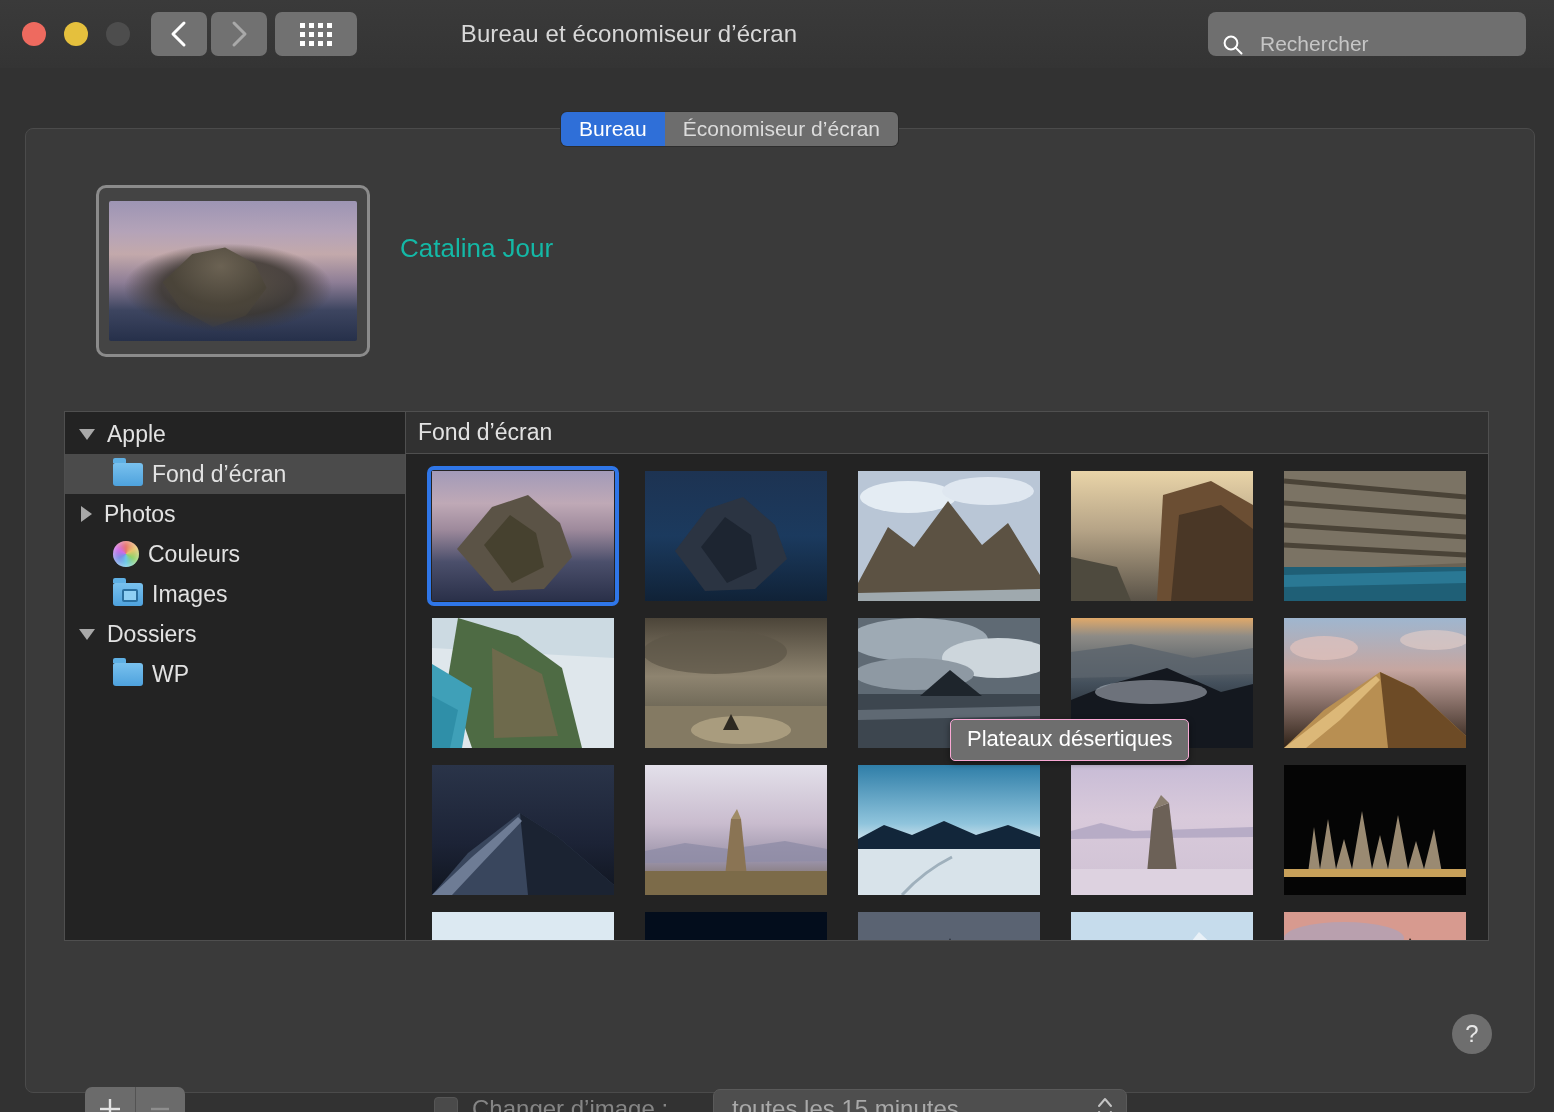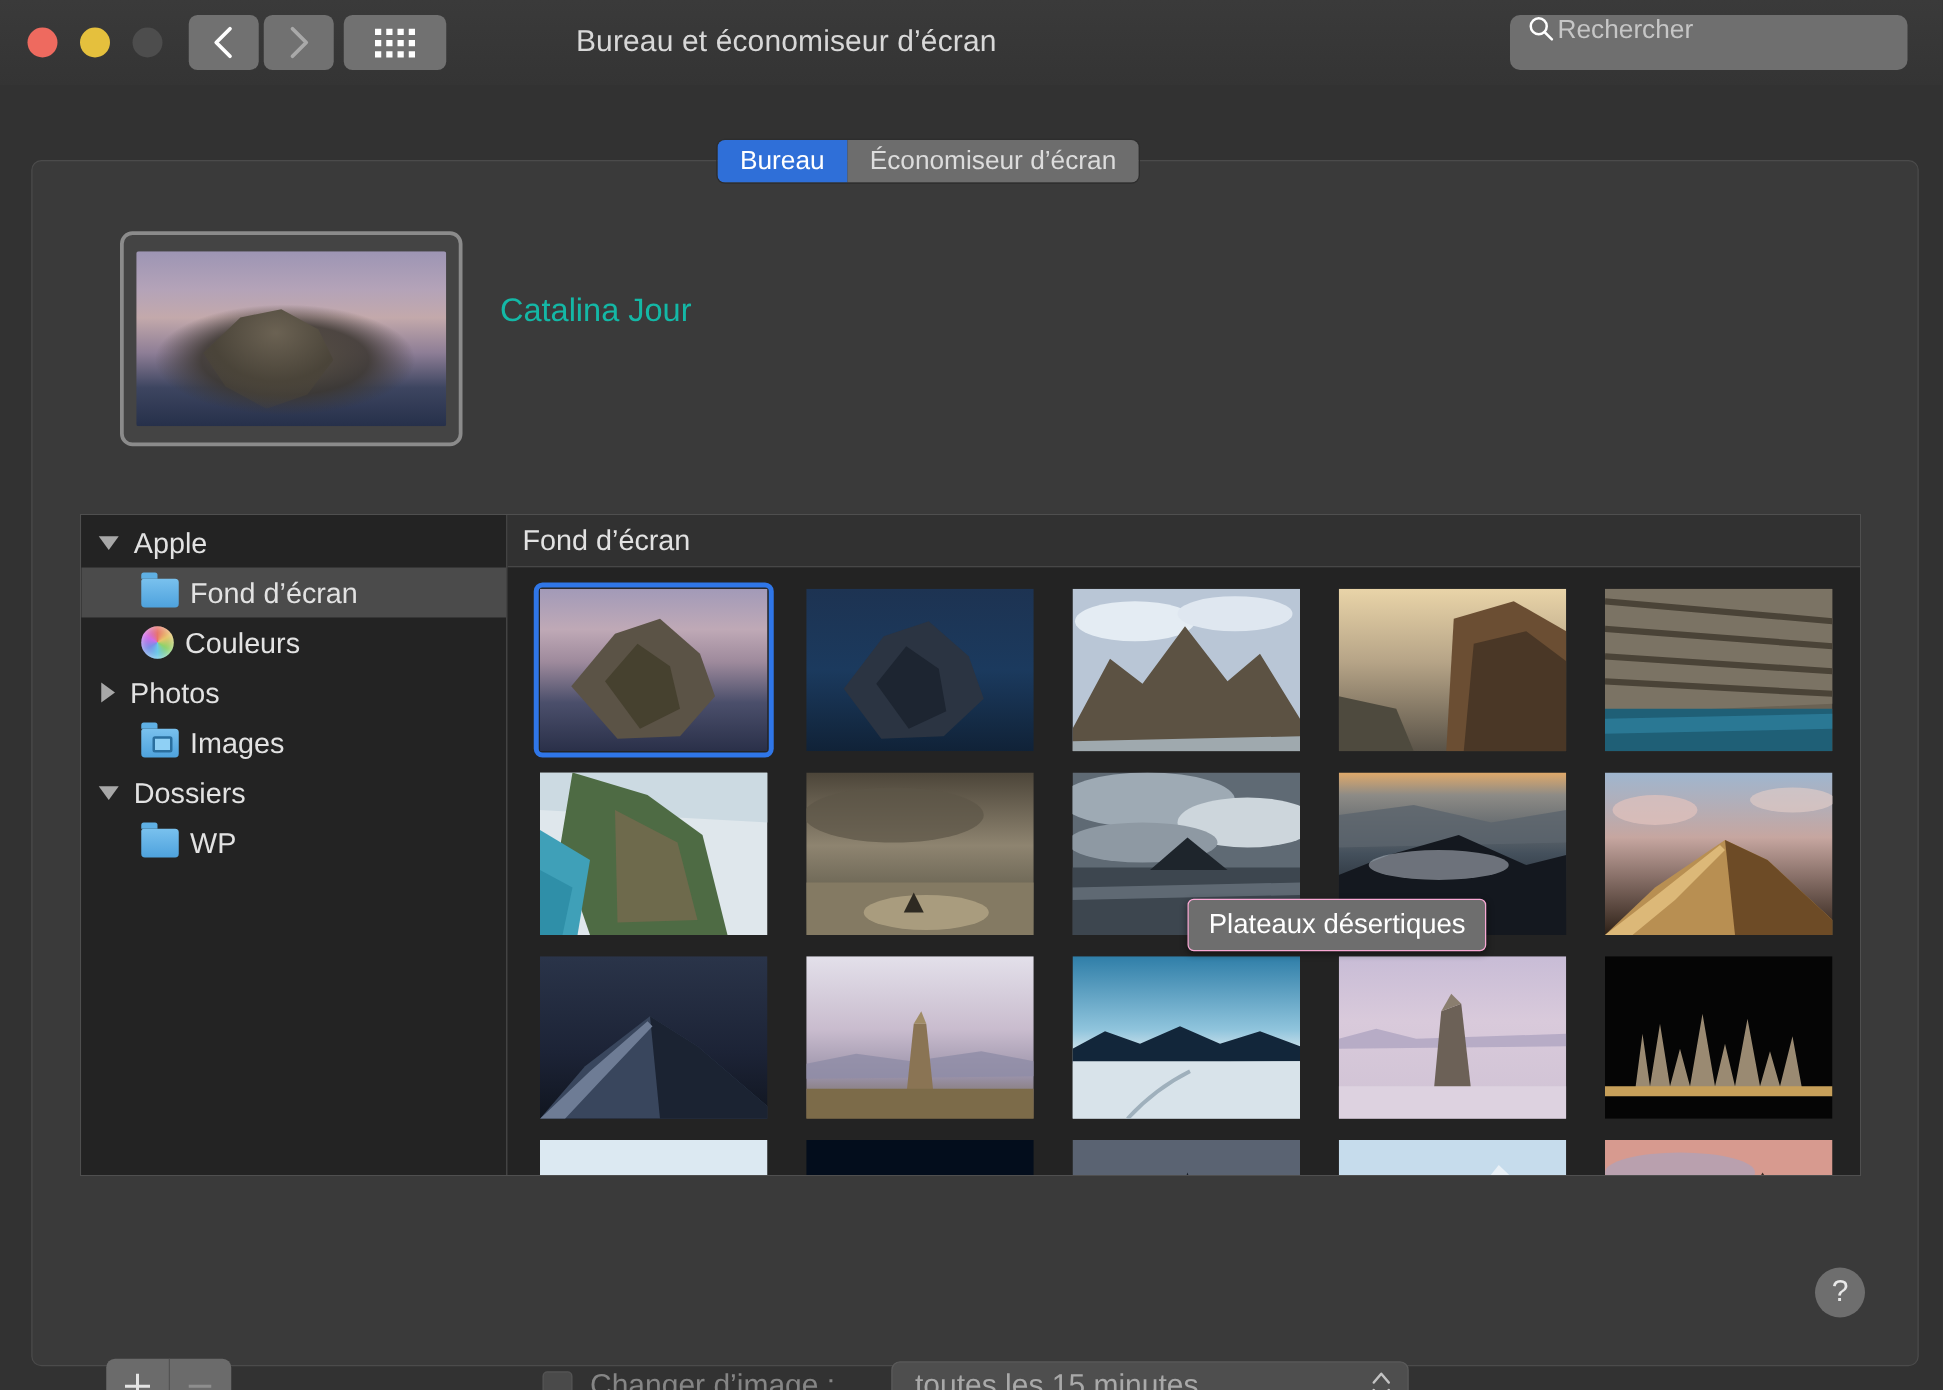--- a/index.html
+++ b/index.html
@@ -43,38 +43,37 @@
   .win-title {
     position: absolute; left: 0; top: 0; width: 1258px; height: 68px;
     display: flex; align-items: center; justify-content: center;
     font-size: 24px; color: #d8d8d8; letter-spacing: .1px;
   }
 
   .searchbox {
     position: absolute; right: 28px; top: 12px;
     width: 318px; height: 44px; border-radius: 8px;
     background: #6f6f6f;
-    display: flex; align-items: flex-start; padding: 0 10px 0 14px; gap: 2px;
+    display: flex; align-items: flex-end; padding: 0 10px 0 14px; gap: 16px;
   }
   .searchbox .ph { font-size: 21px; color: #c6c6c6; }
 
   
   .content {
     position: absolute; left: 25px; top: 128px;
     width: 1510px; height: 965px;
     border: 1px solid #4b4b4b; border-radius: 8px;
     background: #3a3a3a;
   }
 
   
   .tabs {
     position: absolute; left: 535px; top: -17px;
     height: 34px; display: flex; border-radius: 6px; overflow: hidden;
     box-shadow: 0 0 0 1px #2d2d2d;
-    margin-left: 13px;
   }
   .tab {
     height: 34px; display: flex; align-items: center; justify-content: center;
     padding: 0 18px; font-size: 21px; color: #dcdcdc; background: #6d6d6d;
   }
   .tab.active { background: #2f6fd8; color: #ffffff; }
 
   
   .preview-wrap { position: absolute; left: 70px; top: 56px; }
   .preview-frame {
@@ -265,27 +264,27 @@
 
     <div class="sidebar">
       <div class="srow">
         <span class="tri down"></span>
         <span>Apple</span>
       </div>
       <div class="srow child selected">
         <span class="folder"></span>
         <span>Fond d’écran</span>
       </div>
+      <div class="srow">
+        <span class="tri right"></span>
+        <span>Photos</span>
+      </div>
       <div class="srow child">
         <span class="colorwheel"></span>
         <span>Couleurs</span>
-      </div>
-      <div class="srow">
-        <span class="tri right"></span>
-        <span>Photos</span>
       </div>
       <div class="srow child">
         <span class="folder cam"></span>
         <span>Images</span>
       </div>
       <div class="srow">
         <span class="tri down"></span>
         <span>Dossiers</span>
       </div>
       <div class="srow child">

